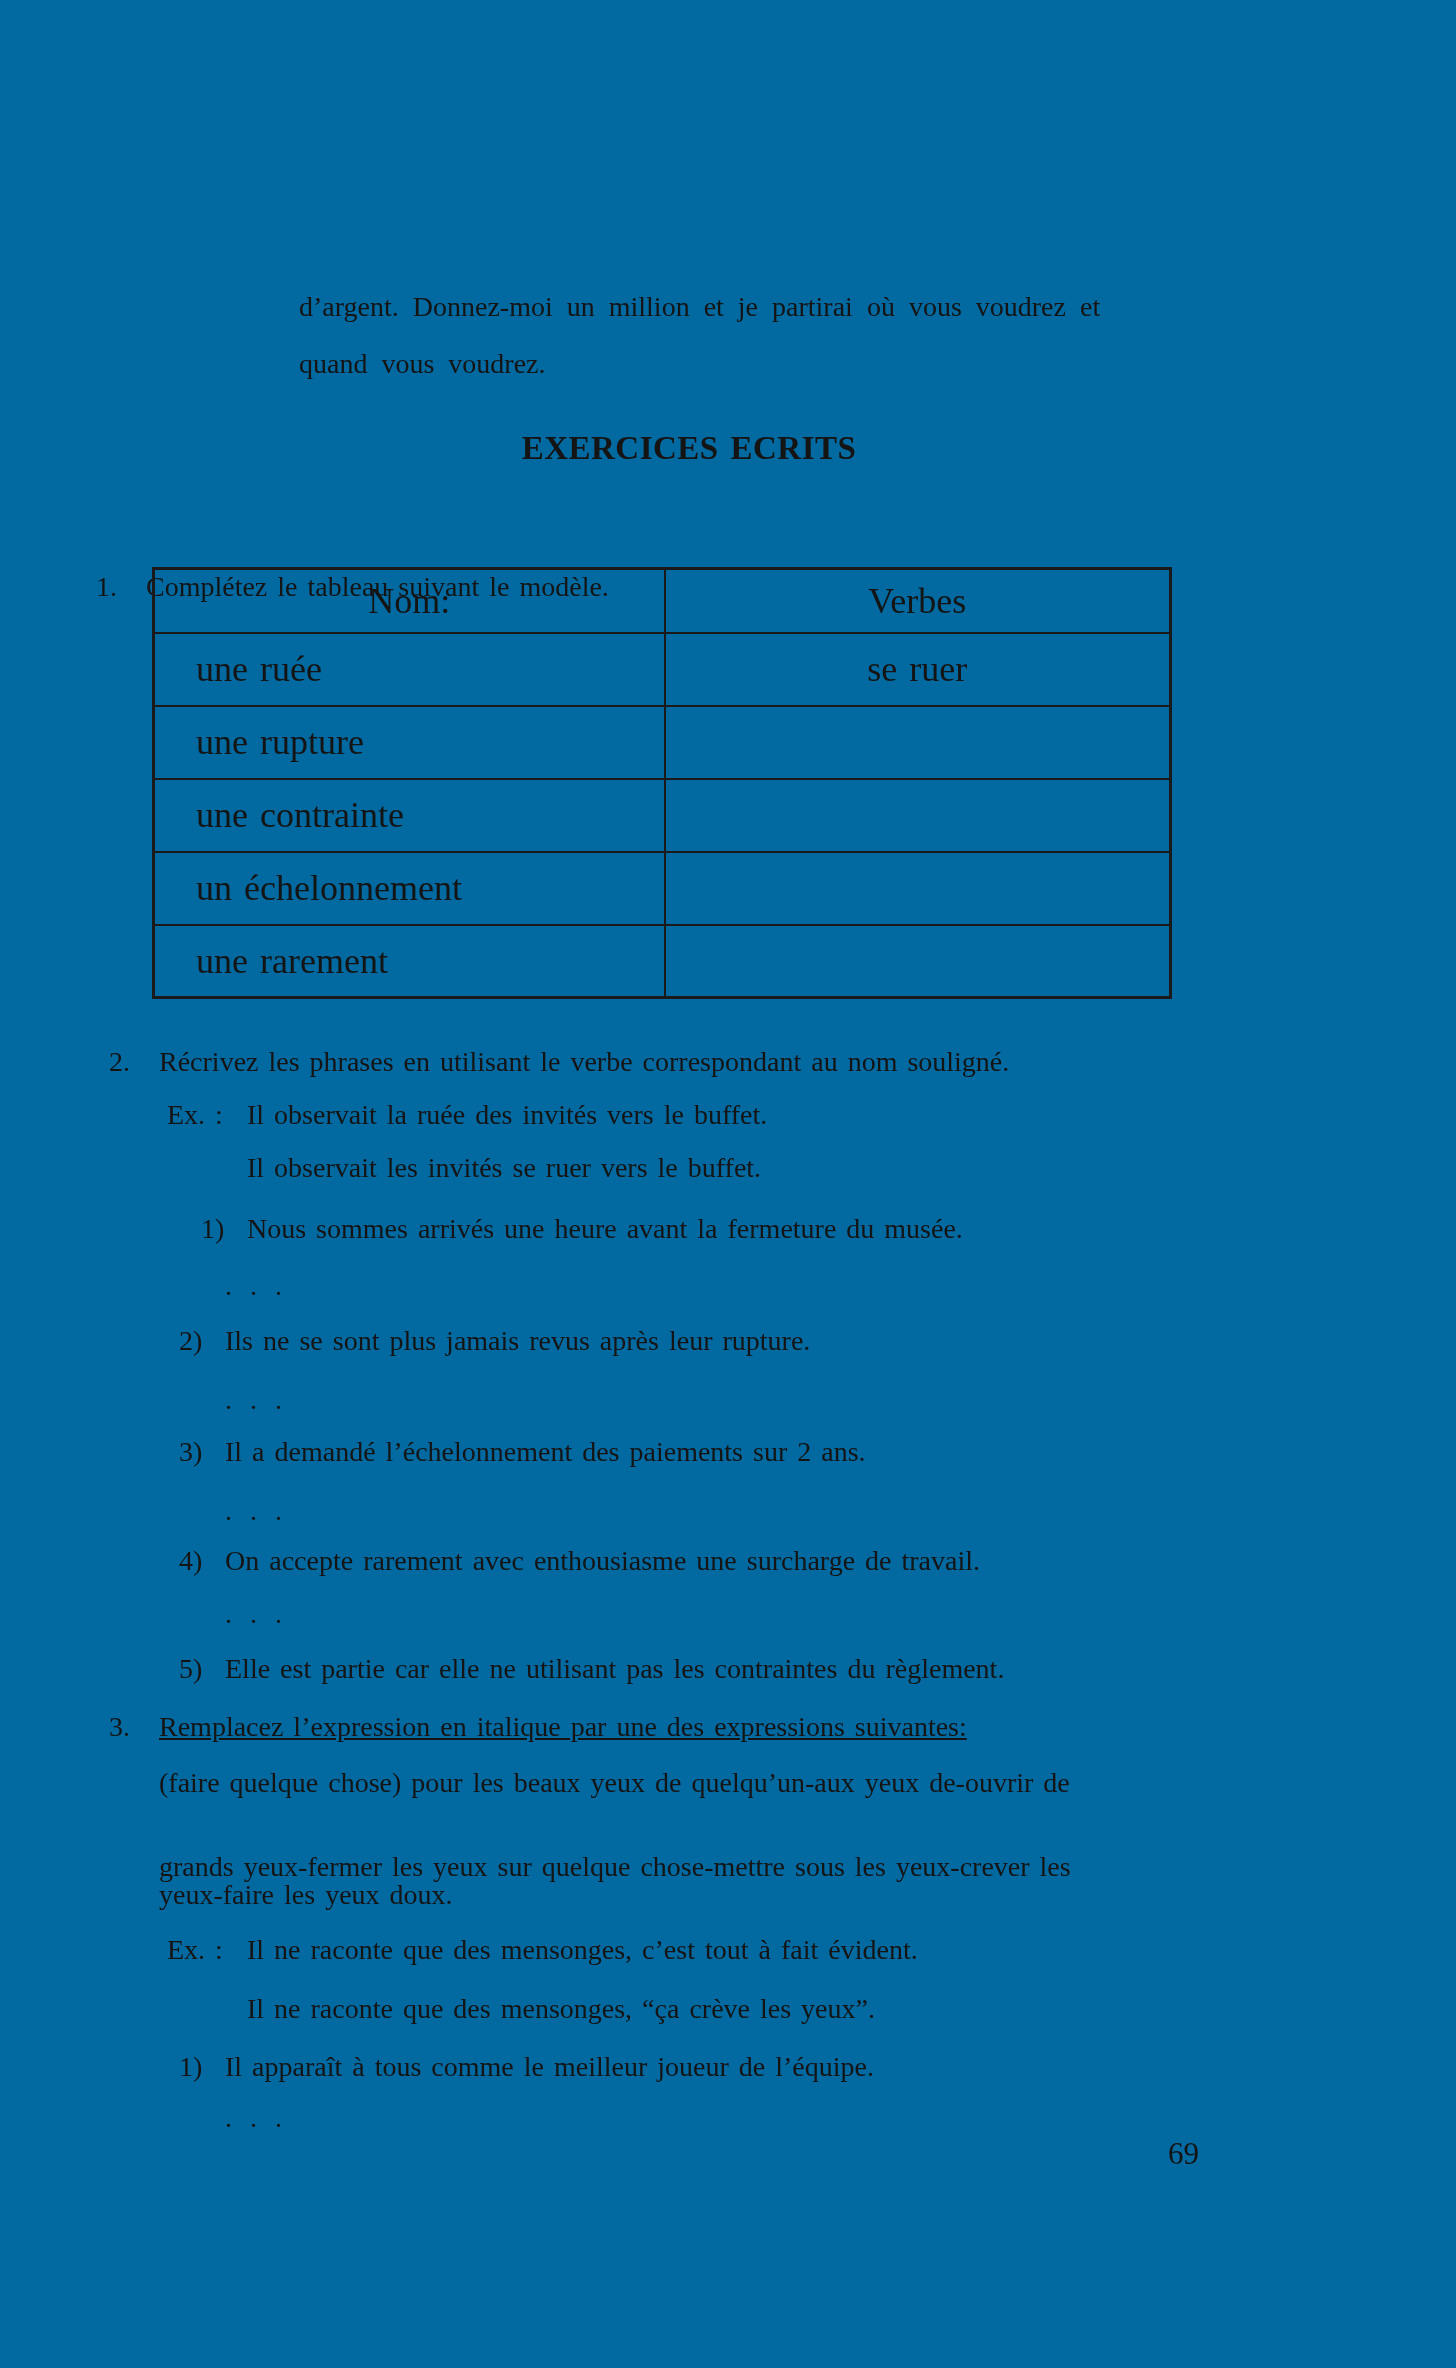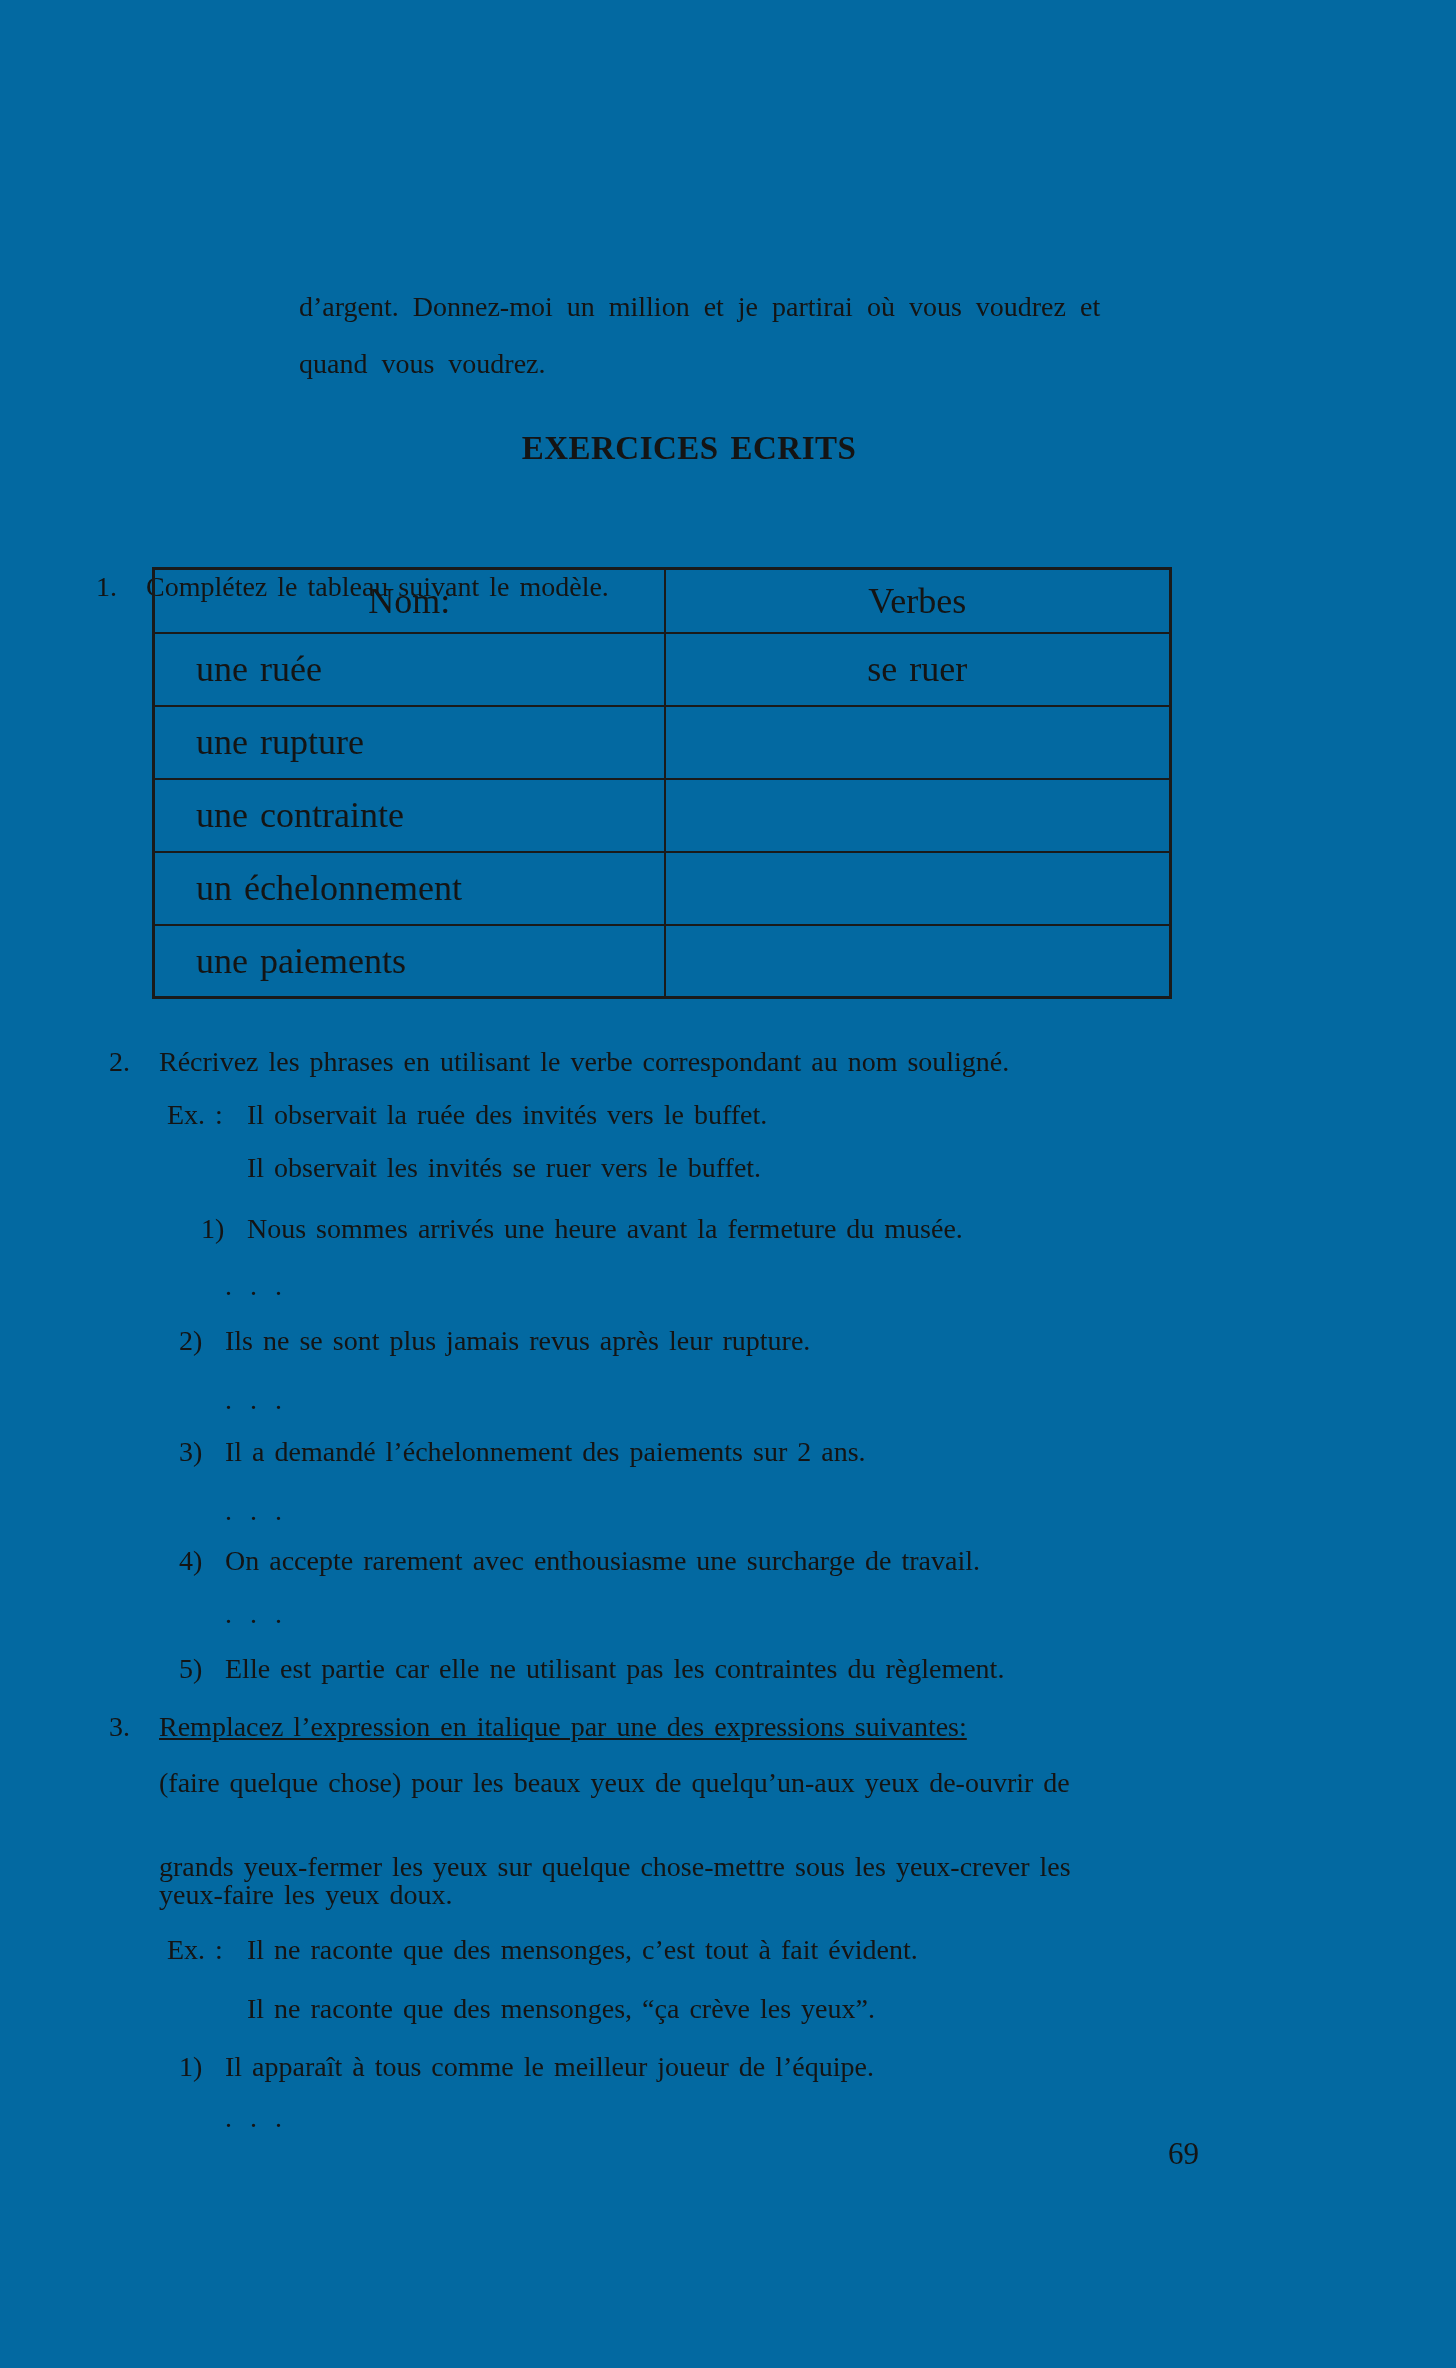--- a/index.html
+++ b/index.html
@@ -124,21 +124,21 @@
     </tr>
     <tr class="data-row">
       <td class="cell-nom">une contrainte</td>
       <td class="cell-verbe"></td>
     </tr>
     <tr class="data-row">
       <td class="cell-nom">un échelonnement</td>
       <td class="cell-verbe"></td>
     </tr>
     <tr class="data-row">
-      <td class="cell-nom">une paiements</td>
+      <td class="cell-nom">une rarement</td>
       <td class="cell-verbe"></td>
     </tr>
   </tbody>
     </table>
 
   <div class="abs exline" style="left:109px; top:1046px;">
     <span class="enum">2.</span><span>Récrivez les phrases en utilisant le verbe correspondant au nom souligné.</span>
   </div>
 
   <div class="abs exline" style="left:167px; top:1099px;">

